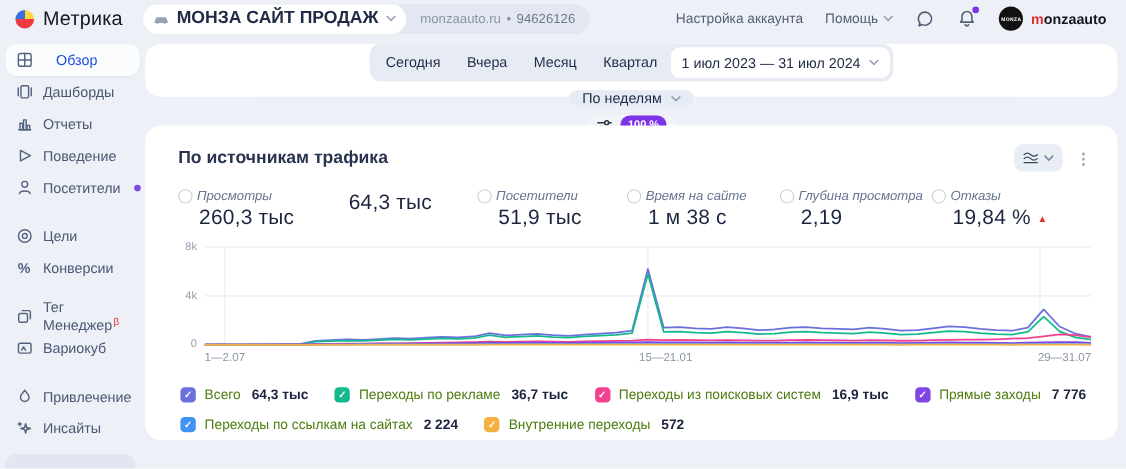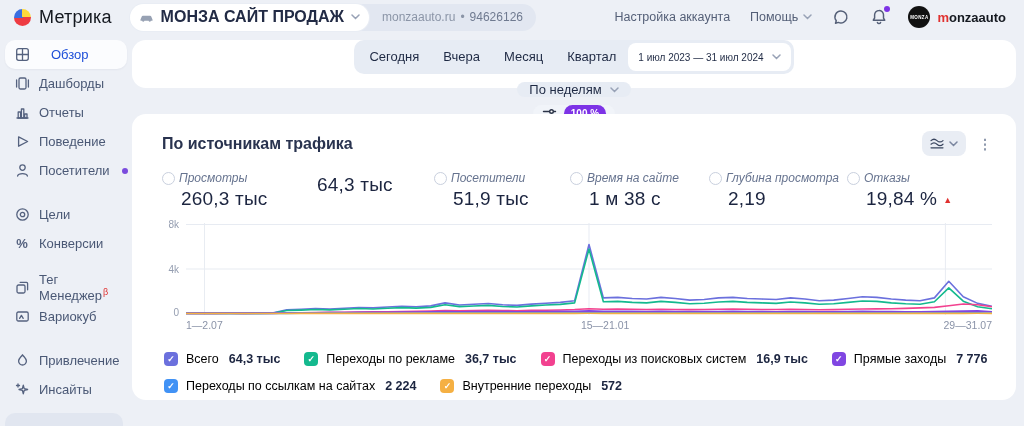--- a/index.html
+++ b/index.html
@@ -48,21 +48,21 @@
   .beta { color:#e0312f; font-size:9px; margin-left:1px; vertical-align:super; }
   .sb-bottom { position:absolute; left:5px; bottom:0; width:118px; height:13px; border-radius:10px 10px 0 0; background:#e1e6f0; }
 
   
   .main { position:absolute; left:132px; top:34px; right:8px; }
   .panel { background:#fff; border-radius:14px;flex-direction:column; }
   .toolbar { margin-top:6px; height:48px; display:flex; align-items:center; padding:0 8px; gap:8px; }
   .seg { background:#e7ecf4; border-radius:10px; padding:3px; display:flex; align-items:center; }
   .seg-btn { padding:0 12px; height:28px; line-height:28px; font-size:13px; color:#1f2a44; border-radius:8px; cursor:default; white-space:nowrap; }
   .date-pill { background:#fff; border-radius:8px; height:28px; padding:0 10px; display:flex; align-items:center; gap:8px;
-    font-size:10px; color:#1f2a44; white-space:nowrap; }
+    font-size:13px; color:#1f2a44; white-space:nowrap; }
   .gran-pill { background:#e7ecf4; border-radius:10px; height:34px; padding:0 12px; display:flex; align-items:center; gap:8px;
     font-size:13px; color:#1f2a44; white-space:nowrap; }
   .sampling-pill { background:#f1f4f9; border-radius:10px; height:34px; padding:0 9px; display:flex; align-items:center; gap:7px; }
   .sampling-badge { background:#7d33e6; color:#fff; font-size:10px; font-weight:700; padding:3px 7px; border-radius:9px; white-space:nowrap; }
   .tb-right { margin-left:auto; display:flex; align-items:center; gap:8px; }
   .btn-new { background:#e4d8fa; color:#7524f0; font-size:13px; font-weight:700; height:38px; padding:0 9px;
     border-radius:10px; display:flex; align-items:center; gap:7px; white-space:nowrap; }
 
   
   .card { margin-top:26px; height:286px; padding:17px 24px 14px 30px; position:relative; }
@@ -92,21 +92,21 @@
   .x-axis { display:flex; margin:4px 0 0 24px; font-size:10.5px; color:#8a93a8; }
   .x-mid { position:absolute; left:49%; }
   .x-axis { position:relative; }
   .x-right { margin-left:auto; }
 
   .legend { margin-top:14px; padding-left:2px; }
   .lg-row { display:flex; align-items:center; gap:24px; height:27px; }
   .lg-item { display:flex; align-items:center; gap:8px; }
   .lg-check { width:14px; height:14px; border-radius:4px; display:flex; align-items:center; justify-content:center;
     color:#fff; font-size:9px; font-weight:700; flex:none; }
-  .lg-label { font-size:12.5px; color:#000000; white-space:nowrap; }
+  .lg-label { font-size:12.5px; color:#4d7c0f; white-space:nowrap; }
   .lg-value { font-size:12.5px; font-weight:700; color:#1c2540; margin-left:2px; white-space:nowrap; }
 
   .chev { flex:none; }
 </style>
 </head>
 <body>
 
 <div class="header">
   <div class="logo">
     <span class="logo-mark"></span>

